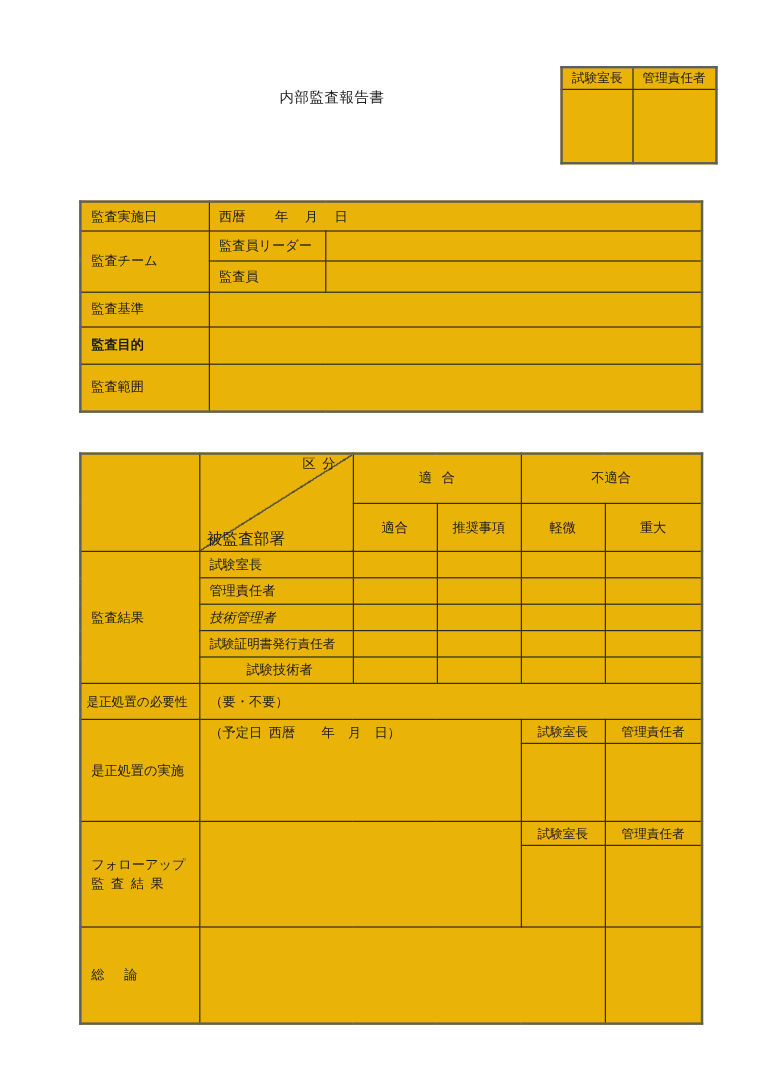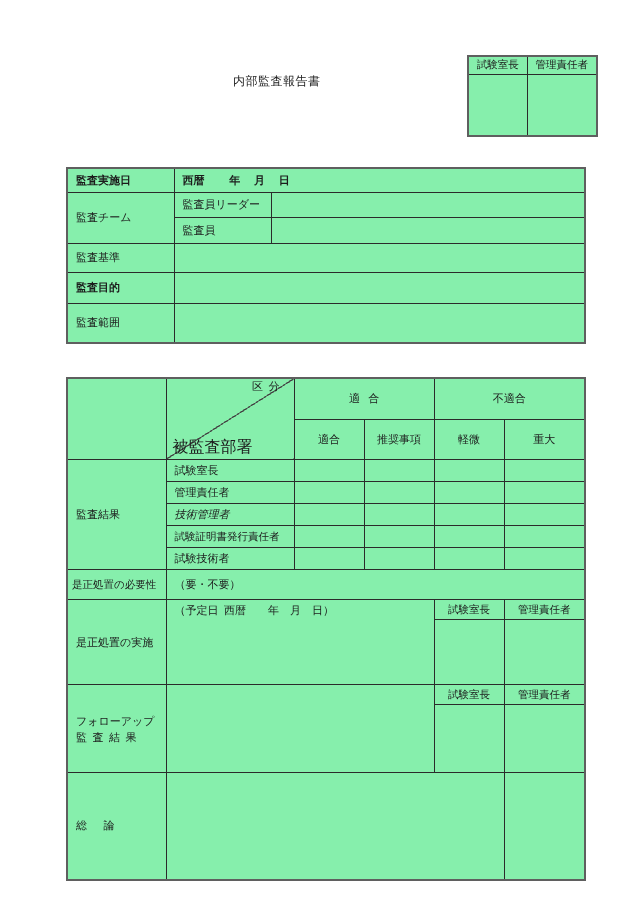--- a/index.html
+++ b/index.html
@@ -1,29 +1,29 @@
 <!DOCTYPE html>
 <html><head>
 <meta charset="utf-8">
 <style>
   html,body{margin:0;padding:0;background:#ffffff;}
   .page{position:relative;width:640px;height:905px;background:#ffffff;
         font-family:"Liberation Serif","DejaVu Serif",serif;color:#1c1c1c;overflow:hidden;}
   .doc-title{position:absolute;left:233px;top:73px;font-size:12px;letter-spacing:0.5px;}
-  table{border-collapse:collapse;table-layout:fixed;position:absolute;background:#86efac;}
+  table{border-collapse:collapse;table-layout:fixed;position:absolute;background:#eab308;}
   table{border:2px solid #5f5f5f;}
   td{border:1px solid #2b2b2b;font-size:11px;padding:0 2px 0 8px;overflow:hidden;
      white-space:pre;vertical-align:middle;}
   td.center{text-align:center;padding:0;}
   td.small{font-size:10.5px;}
   td.top{vertical-align:top;padding-top:3px;}
   .diag-cell{position:relative;padding:16px;
      background-image:linear-gradient(to bottom right,transparent calc(50% - 0.6px),#444 calc(50% - 0.6px),#444 calc(50% + 0.6px),transparent calc(50% + 0.6px));}
   .diag-top{position:absolute;top:0px;right:14px;font-size:11px;}
-  .diag-bottom{position:absolute;bottom:1px;left:6px;font-size:16px;}
+  .diag-bottom{position:absolute;bottom:1px;left:6px;font-size:13px;}
   .two-line{line-height:16px;}
 </style>
 </head>
 <body>
 
 <div class="page">
 
   <div class="doc-title">内部監査報告書</div>
 
   <table style="left:467px;top:55px;width:129px;">
@@ -43,21 +43,21 @@
   </tbody>
     </table>
 
   <table style="left:66px;top:167px;width:518px;">
     <colgroup>
         <col style="width:107px">
         <col style="width:97px">
         <col style="width:314px">
       </colgroup>
     <tbody>
-        <tr style="height:24px;font-weight:bold;">
+        <tr style="height:24px;">
       <td>監査実施日</td>
       <td colspan="2">西暦         年     月     日</td>
     </tr>
     <tr style="height:25px;">
       <td rowspan="2">監査チーム</td>
       <td>監査員リーダー</td>
       <td></td>
     </tr>
     <tr style="height:26px;">
       <td>監査員</td>
@@ -125,21 +125,21 @@
       <td></td>
           <td></td>
     </tr>
     <tr style="height:22px;">
       <td class="small">試験証明書発行責任者</td>
       <td></td>
           <td></td>
       <td></td>
           <td></td>
     </tr>
-    <tr style="height:22px;">
+    <tr style="height:22px;text-align:center;">
       <td>試験技術者</td>
       <td></td>
           <td></td>
       <td></td>
           <td></td>
     </tr>
     <tr style="height:30px;">
       <td class="small" style="padding-left:4px;margin-left:13px;">是正処置の必要性</td>
       <td colspan="5">（要・不要）</td>
     </tr>
@@ -156,21 +156,21 @@
     <tr style="height:20px;">
       <td rowspan="2" class="two-line"><span>フォローアップ</span><br><span>監  査  結  果</span></td>
       <td colspan="3" rowspan="2"></td>
       <td class="center small">試験室長</td>
       <td class="center small">管理責任者</td>
     </tr>
     <tr style="height:68px;">
       <td></td>
       <td></td>
     </tr>
-    <tr style="height:107px;">
+    <tr style="height:80px;">
       <td>総      論</td>
       <td colspan="4"></td>
       <td></td>
     </tr>
   </tbody>
     </table>
 
 </div>
 
 </body></html>

